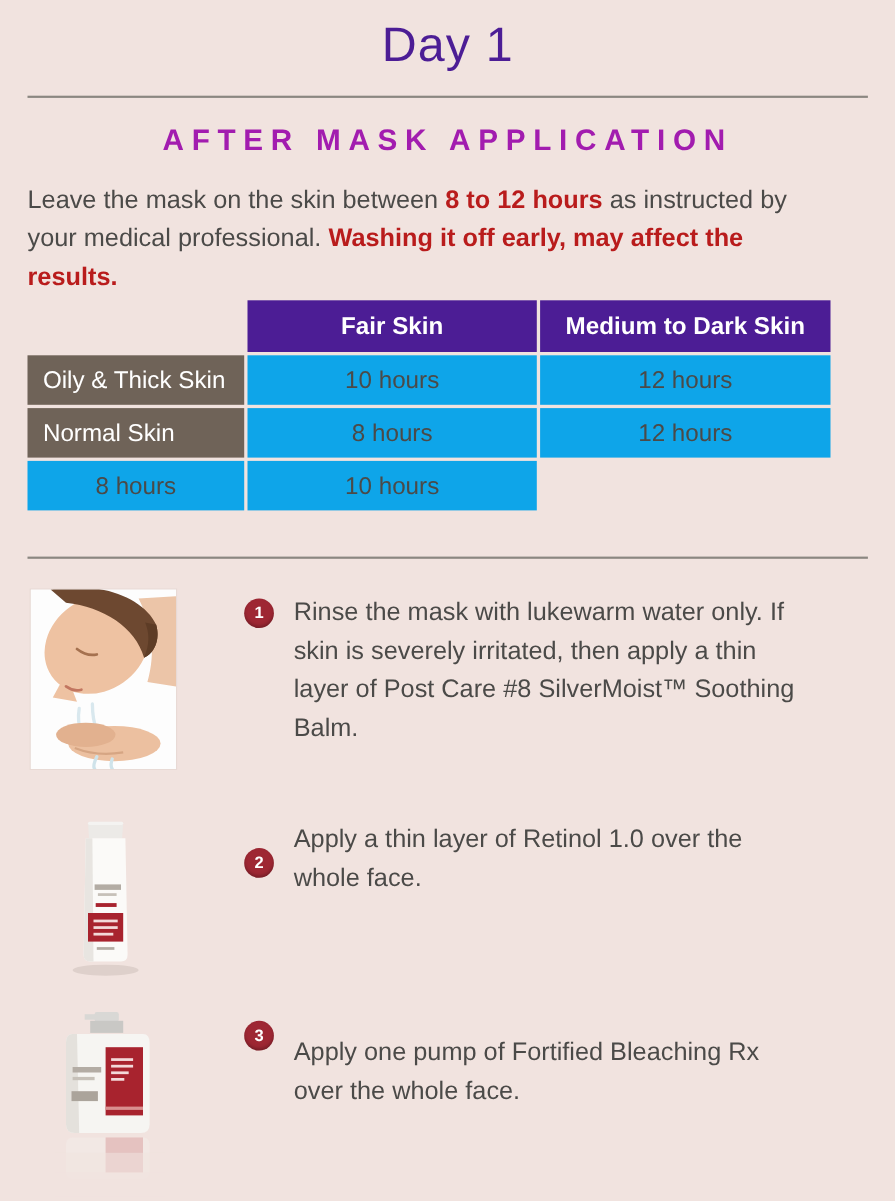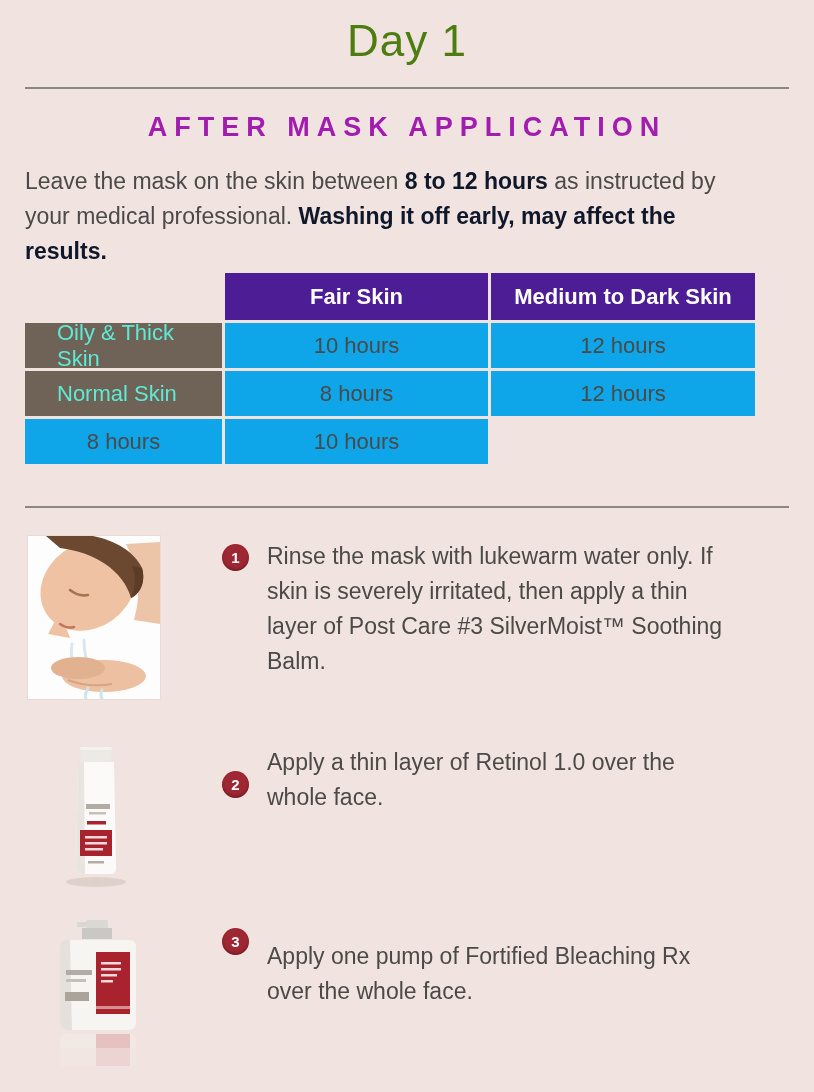--- a/index.html
+++ b/index.html
@@ -8,53 +8,53 @@
     font-family:"Liberation Sans", sans-serif;
     background:#f1e3df;
   }
   .page{
     position:relative;width:814px;height:1092px;overflow:hidden;
     background:#f1e3df;
   }
   .title{
     position:absolute;top:16px;left:0;width:100%;
     margin:0;text-align:center;
-    font-size:44px;font-weight:400;color:#4d7c0f;letter-spacing:1px;
+    font-size:44px;font-weight:400;color:#4c1d95;letter-spacing:1px;
   }
   .divider{
     position:absolute;left:25px;width:764px;height:2px;background:#8b8781;
   }
   .divider-top{top:87px;}
   .divider-mid{top:506px;}
   .section-heading{
     position:absolute;top:112px;left:0;width:100%;
     margin:0;text-align:center;
     font-size:27px;font-weight:700;color:#a21caf;letter-spacing:7px;
   }
   .intro{
     position:absolute;top:164px;left:25px;width:732px;
     margin:0;font-size:23px;line-height:35px;color:#4b4a48;
   }
-  .intro b{color:#0f172a;}
+  .intro b{color:#b91c1c;}
   .skin-table{
     position:absolute;top:273px;left:25px;
     display:grid;
     grid-template-columns:197px 263px 264px;
     grid-template-rows:47px 45px 45px 45px;
     gap:3px;
     font-size:22px;
   }
   .th{
     background:#4c1d95;color:#fff;font-weight:700;
     display:flex;align-items:center;justify-content:center;
   }
   .th-empty{background:transparent;}
   .rowlabel{
-    background:#6f6358;color:#5eead4;
-    display:flex;align-items:center;padding-left:32px;box-sizing:border-box;
+    background:#6f6358;color:#ffffff;
+    display:flex;align-items:center;padding-left:14px;box-sizing:border-box;
   }
   .cell{
     background:#0ea5e9;color:#4b4a48;
     display:flex;align-items:center;justify-content:center;
   }
   .step-photo{
     position:absolute;left:28px;top:536px;width:132px;height:163px;
     background:#fdfdfd;box-shadow:0 0 0 1px #e8dad5;
   }
   .product{position:absolute;}
@@ -123,21 +123,21 @@
       <path d="M44 108 q-2 12 2 22 M56 104 q0 14 4 24" stroke="#d9e8ee" stroke-width="3" fill="none" stroke-linecap="round"></path>
       <ellipse cx="76" cy="140" rx="42" ry="16" fill="#ecc0a0"></ellipse>
       <ellipse cx="50" cy="132" rx="27" ry="11" fill="#e2b18f"></ellipse>
       <path d="M40 144 q20 8 44 4" stroke="#d6a583" stroke-width="2" fill="none"></path>
       <path d="M60 152 q-4 8 -2 11 M74 154 q-2 6 0 9" stroke="#cfe3ea" stroke-width="3" fill="none" stroke-linecap="round"></path>
     </svg>
   </div>
   <div class="badge badge-1">
       <span>1</span>
     </div>
-  <p class="step-text step-text-1">Rinse the mask with lukewarm water only. If skin is severely irritated, then apply a thin layer of Post Care #3 SilverMoist™ Soothing Balm.</p>
+  <p class="step-text step-text-1">Rinse the mask with lukewarm water only. If skin is severely irritated, then apply a thin layer of Post Care #8 SilverMoist™ Soothing Balm.</p>
 
   <div class="product product-retinol">
     <svg width="76" height="145" viewBox="0 0 76 145">
       <ellipse cx="38" cy="136" rx="30" ry="5" fill="#ded0cb"></ellipse>
       <path d="M22 2 L54 2 L53 16 L23 16 Z" fill="#eceae7"></path>
       <rect x="22" y="1" width="32" height="3" rx="1.5" fill="#f4f3f1"></rect>
       <path d="M20 16 L56 16 L58 122 Q58 128 52 128 L24 128 Q18 128 18 122 Z" fill="#fbfaf8"></path>
       <path d="M20 16 L26 16 L27 128 L24 128 Q18 128 18 122 Z" fill="#e8e5e1"></path>
       <rect x="28" y="58" width="24" height="5" fill="#b3aca4"></rect>
       <rect x="31" y="66" width="17" height="2.5" fill="#c6c0b8"></rect>

